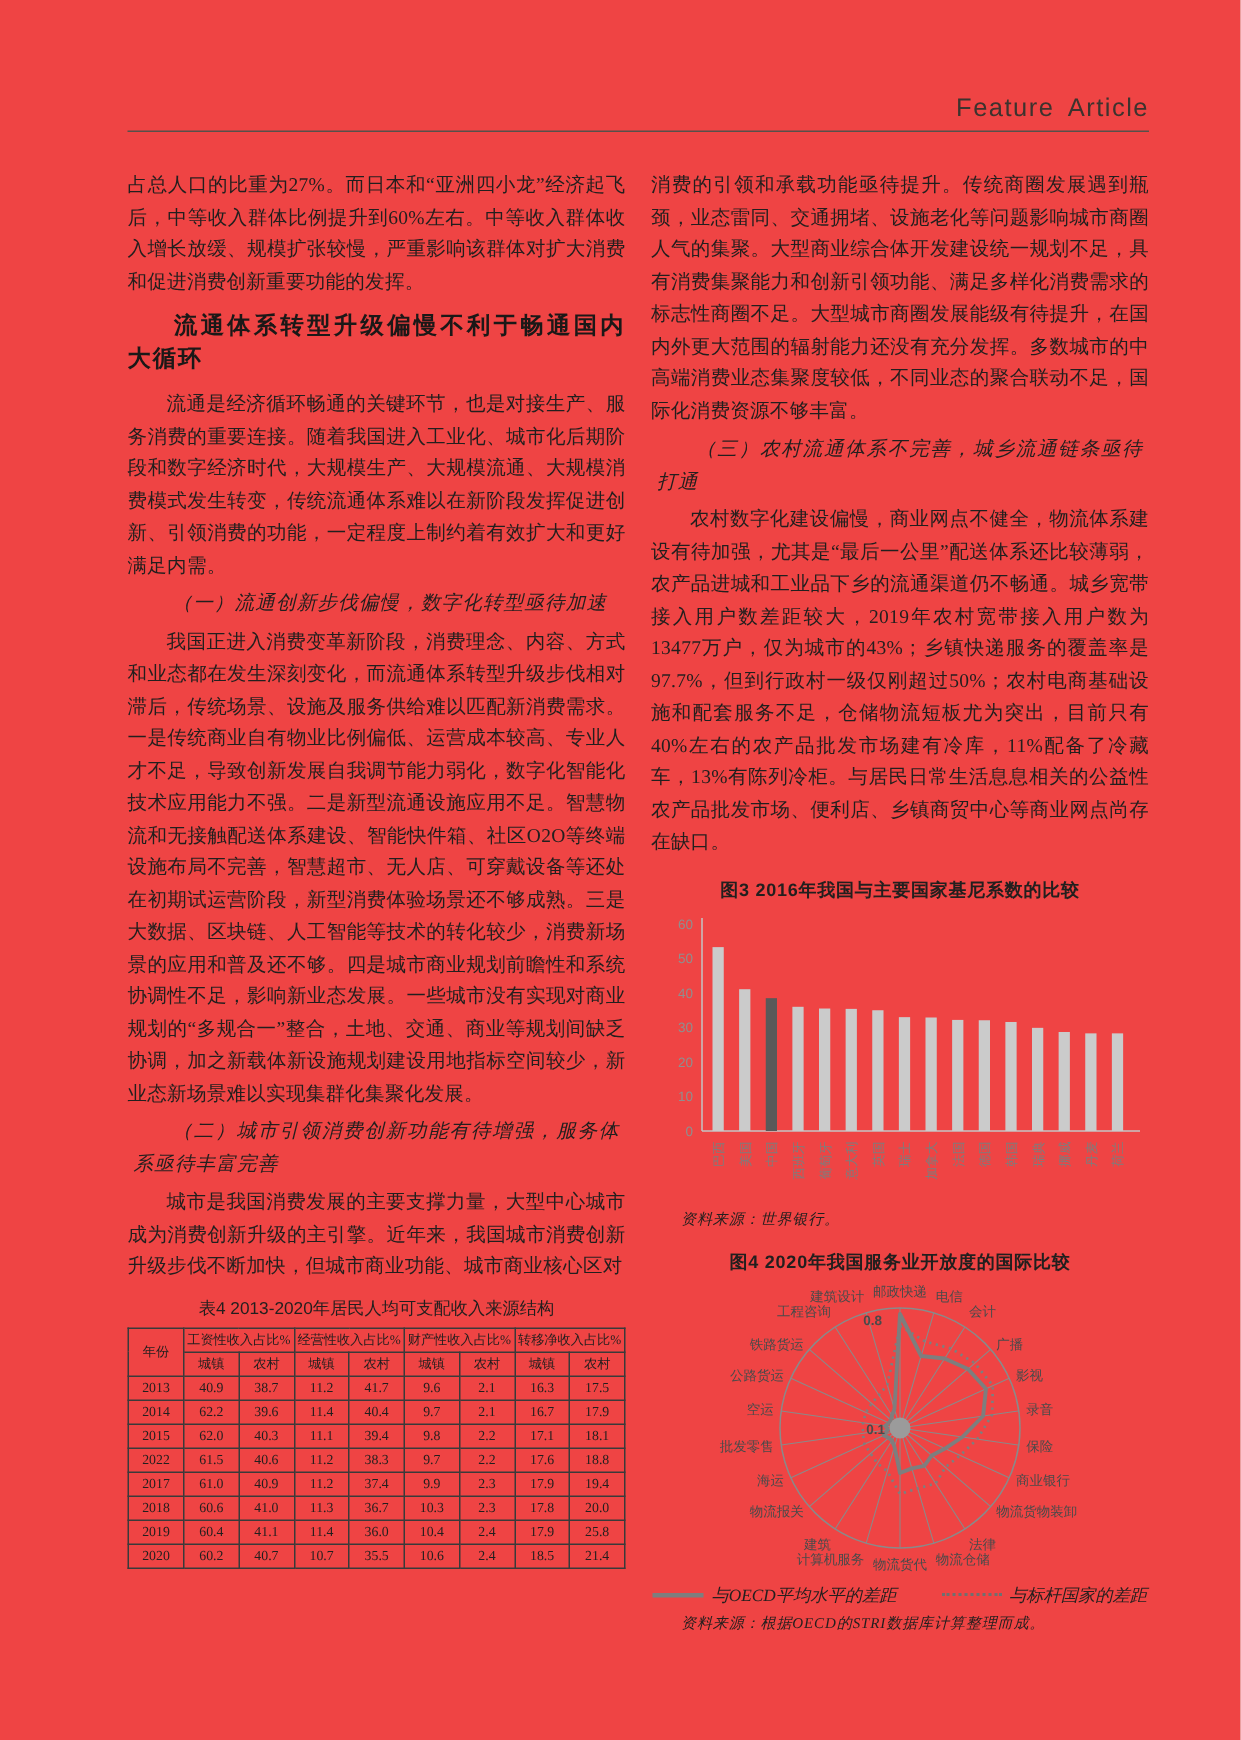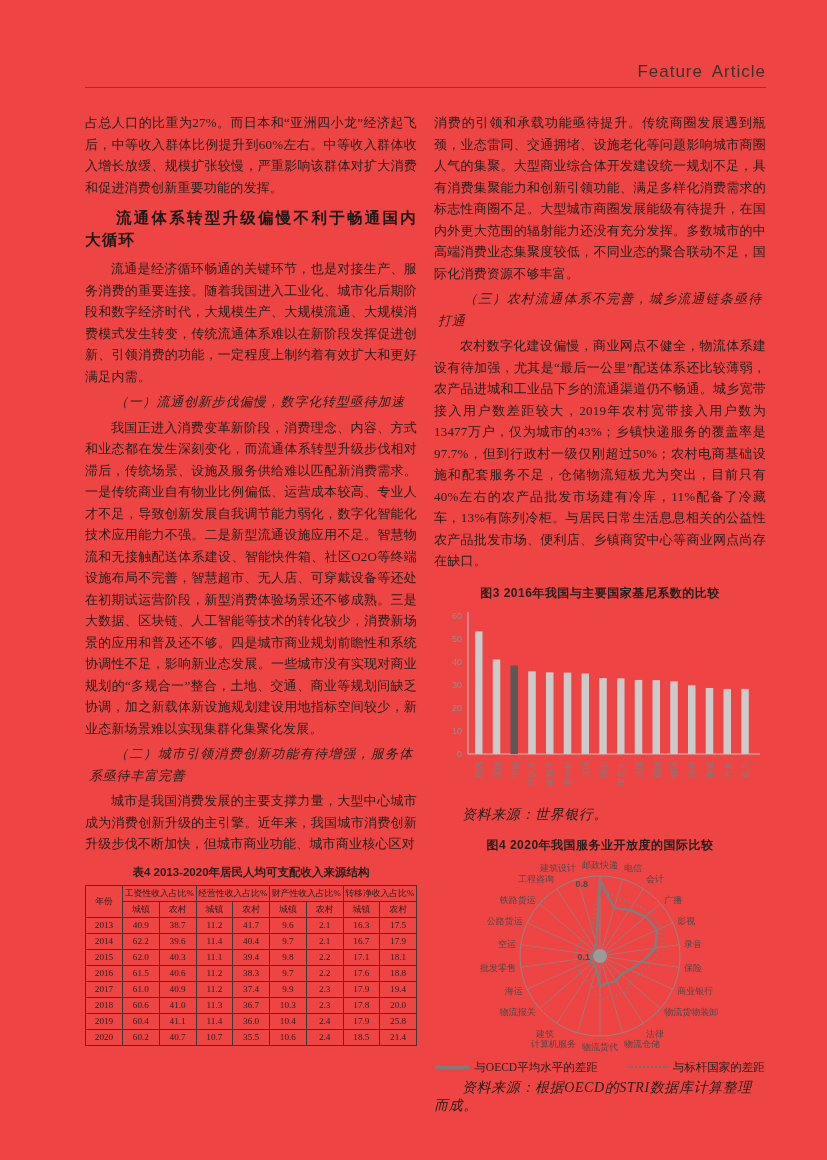--- a/index.html
+++ b/index.html
@@ -13,36 +13,36 @@
   .hdr-rule{border-bottom:1.6px solid #57504a;margin-top:5px;}
   .columns{display:flex;gap:17px;margin-top:24px;}
   .col{width:332px;}
   p.body{margin:0;font-size:13px;line-height:21.5px;text-align:justify;text-indent:2em;letter-spacing:0.2px;}
   p.body.noindent{text-indent:0;}
   .section-heading{
     font-family:"Liberation Sans",sans-serif;font-weight:bold;font-size:15.5px;line-height:22px;
     letter-spacing:1.3px;margin:9px 0 7px;text-indent:2em;text-align:justify;color:#1b1817;
   }
   p.subhead{margin:4px;font-size:13px;line-height:21.5px;font-style:italic;text-indent:2em;letter-spacing:0.8px;text-align:justify;}
-  .table-title{font-family:"Liberation Sans",sans-serif;font-weight:bold;font-size:11.5px;text-align:center;margin:10px 0 5px;}
+  .table-title{font-family:"Liberation Sans",sans-serif;font-weight:normal;font-size:11.5px;text-align:center;margin:10px 0 5px;}
   table.income{border-collapse:collapse;width:100%;border:1.5px solid #2b2b2b;font-size:9px;}
   table.income th,table.income td{border:0.8px solid #3a3a3a;text-align:center;padding:2px 0;font-weight:normal;line-height:11px;}
   table.income th{font-size:8.8px;}
   table.income td{font-size:9.2px;}
   .fig-title{font-family:"Liberation Sans",sans-serif;font-weight:bold;font-size:12px;text-align:center;margin:13px 0 2px;letter-spacing:0.5px;}
   svg{display:block;}
   .axis-lbl{font-family:"Liberation Sans",sans-serif;font-size:9px;fill:#8f8f8f;}
   .cat-lbl{font-family:"Liberation Sans",sans-serif;font-size:8.5px;fill:#7d7d7d;}
   .radar-lbl{font-family:"Liberation Serif",serif;font-size:9px;fill:#4a4a4a;}
   .radar-tick{font-family:"Liberation Sans",sans-serif;font-size:9px;fill:#4a4a4a;font-weight:bold;}
-  .legend{display:flex;justify-content:center;gap:30px;font-size:11.5px;margin-top:2px;align-items:center;}
+  .legend{display:flex;justify-content:center;gap:30px;font-size:11.5px;margin-top:2px;align-items:center;font-style:italic;}
   .legend-item{display:flex;align-items:center;gap:5px;}
   .line-solid{display:inline-block;width:34px;height:0;border-top:3px solid #7e7e7e;}
   .line-dotted{display:inline-block;width:40px;height:0;border-top:2.5px dotted #6f6f6f;}
-  p.source{margin:4px 0 0;font-size:14px;font-style:italic;text-indent:2em;letter-spacing:0.6px;}
+  p.source{margin:4px 0 0;font-size:10px;font-style:italic;text-indent:2em;letter-spacing:0.6px;}
   .footer{position:absolute;right:62px;bottom:46px;font-family:"Liberation Sans",sans-serif;font-weight:bold;font-size:11.5px;color:#242021;display:flex;align-items:baseline;}
   .page-num{margin-left:28px;font-size:13px;}
 </style>
 </head>
 <body>
 
 <div class="page">
   <div class="content">
 
     <div class="hdr">
@@ -109,21 +109,21 @@
                 <td>62.0</td>
                 <td>40.3</td>
                 <td>11.1</td>
                 <td>39.4</td>
                 <td>9.8</td>
                 <td>2.2</td>
                 <td>17.1</td>
                 <td>18.1</td>
               </tr>
               <tr>
-                <td>2016</td>
+                <td>2022</td>
                 <td>61.5</td>
                 <td>40.6</td>
                 <td>11.2</td>
                 <td>38.3</td>
                 <td>9.7</td>
                 <td>2.2</td>
                 <td>17.6</td>
                 <td>18.8</td>
               </tr>
               <tr>

